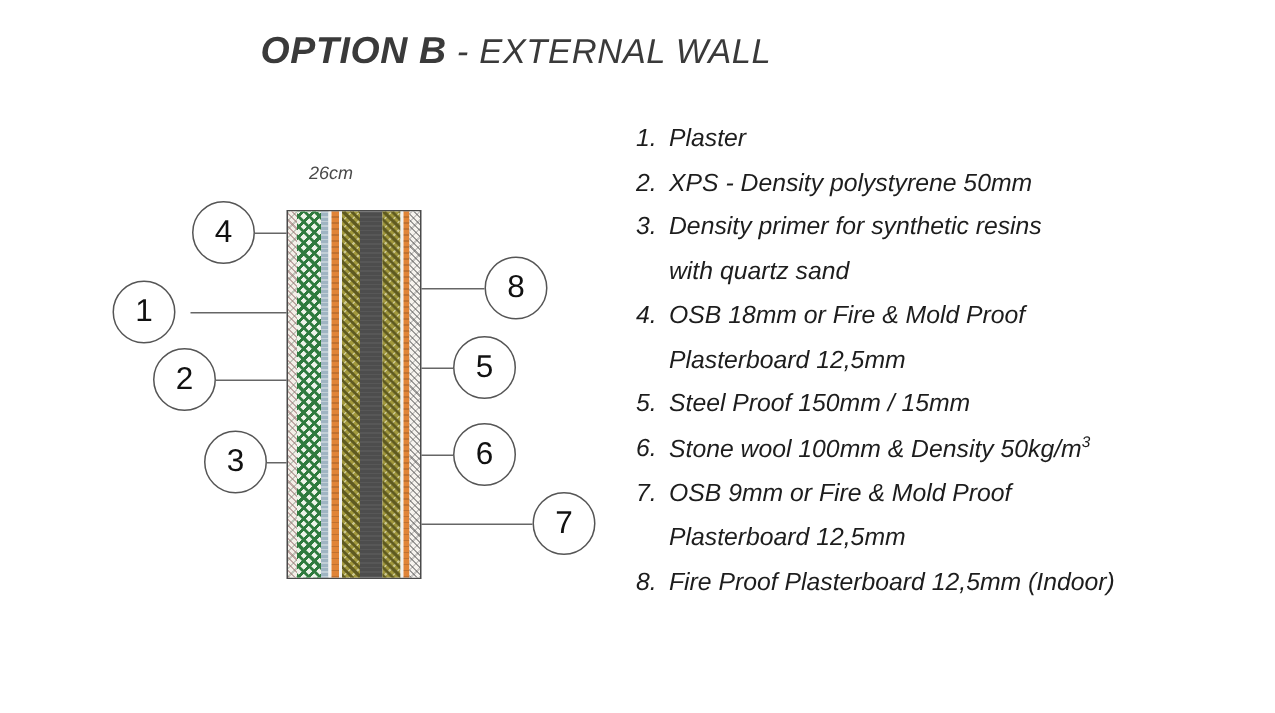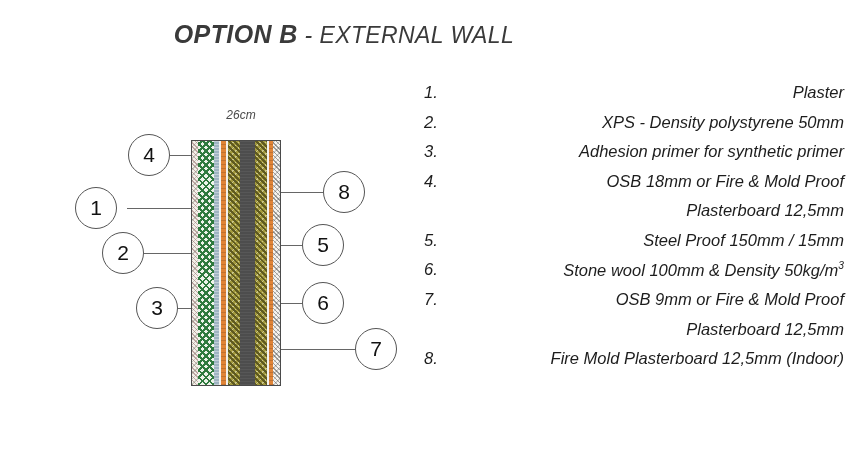--- a/index.html
+++ b/index.html
@@ -23,21 +23,21 @@
     color:#3a3a3a;
     white-space:nowrap;
   }
   #title .strong{font-weight:bold;}
   #title .rest{font-weight:normal;font-size:23px;}
 
   
   #dim-label{
     position:absolute;
     left:206px;top:108px;width:70px;
-    text-align:center;
+    text-align:left;
     font-size:12px;
     font-style:italic;
     color:#4a4a4a;
   }
 
   
   #wall{
     position:absolute;
     left:191px;top:140px;
     width:90px;height:246px;
@@ -122,21 +122,21 @@
   .legend-row{
     display:flex;
     font-size:16.5px;
     font-style:italic;
     line-height:1;
     margin-bottom:13px;
     color:#1d1d1d;
     white-space:nowrap;
   }
   .legend-num{width:22px;flex:0 0 22px;}
-  .legend-text{flex:1;text-align:right;}
+  .legend-text{flex:1;}
   .legend-row.cont{margin-left:0;}
   .legend-row.cont .legend-num{visibility:hidden;}
   sup{font-size:.62em;vertical-align:super;}
 </style>
 </head>
 <body>
 
 <div id="stage">
 
   <div id="title">
@@ -200,21 +200,25 @@
       <div class="legend-row">
         <span class="legend-num">1.</span>
         <span class="legend-text">Plaster</span>
       </div>
       <div class="legend-row">
         <span class="legend-num">2.</span>
         <span class="legend-text">XPS - Density polystyrene 50mm</span>
       </div>
       <div class="legend-row">
         <span class="legend-num">3.</span>
-        <span class="legend-text">Adhesion primer for synthetic primer</span>
+        <span class="legend-text">Density primer for synthetic resins</span>
+      </div>
+      <div class="legend-row cont">
+        <span class="legend-num">3.</span>
+        <span class="legend-text">with quartz sand</span>
       </div>
       <div class="legend-row">
         <span class="legend-num">4.</span>
         <span class="legend-text">OSB 18mm or Fire &amp; Mold Proof</span>
       </div>
       <div class="legend-row cont">
         <span class="legend-num">4.</span>
         <span class="legend-text">Plasterboard 12,5mm</span>
       </div>
       <div class="legend-row">
@@ -228,17 +232,17 @@
       <div class="legend-row">
         <span class="legend-num">7.</span>
         <span class="legend-text">OSB 9mm or Fire &amp; Mold Proof</span>
       </div>
       <div class="legend-row cont">
         <span class="legend-num">7.</span>
         <span class="legend-text">Plasterboard 12,5mm</span>
       </div>
       <div class="legend-row">
         <span class="legend-num">8.</span>
-        <span class="legend-text">Fire Mold Plasterboard 12,5mm (Indoor)</span>
+        <span class="legend-text">Fire Proof Plasterboard 12,5mm (Indoor)</span>
       </div>
     </div>
 
 </div>
 
 </body></html>

